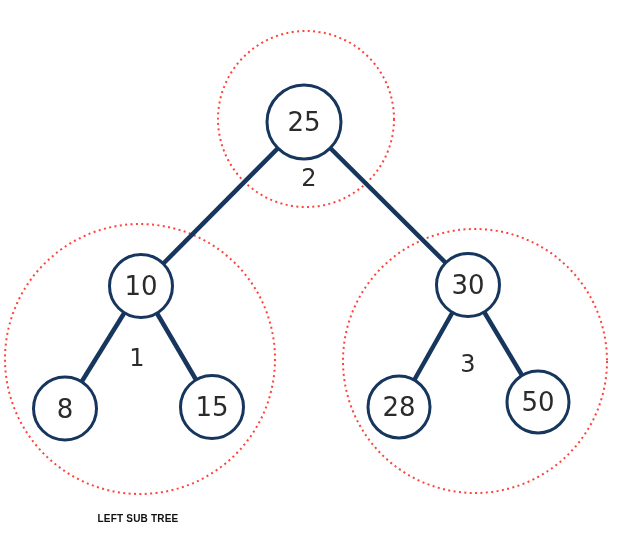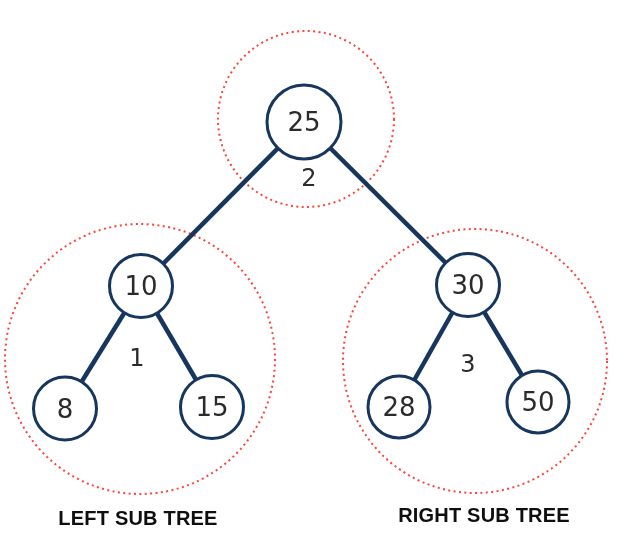--- a/index.html
+++ b/index.html
@@ -11,21 +11,21 @@
     position: relative;
     overflow: hidden;
   }
   #stage { position: absolute; left: 0; top: 4px; width: 634px; height: 555px; }
   #tree-svg { display: block; }
   .caption {
     position: absolute;
     transform: translate(-50%, -50%);
     font-family: "Liberation Sans", sans-serif;
     font-weight: 700;
-    font-size: 20px;
+    font-size: 10px;
     letter-spacing: 0.2px;
     color: #0f0f0f;
     white-space: nowrap;
   }
   svg text {
     font-family: "DejaVu Sans", sans-serif;
   }
 </style>
 </head>
 <body>
@@ -53,14 +53,13 @@
       <text x="212" y="412" text-anchor="middle" font-size="26" fill="#2b2b2b">15</text>
       <circle cx="399" cy="403" r="31" fill="#ffffff" stroke="#17365d" stroke-width="3"></circle>
       <text x="399" y="412" text-anchor="middle" font-size="26" fill="#2b2b2b">28</text>
       <circle cx="538" cy="398" r="31" fill="#ffffff" stroke="#17365d" stroke-width="3"></circle>
       <text x="538" y="407" text-anchor="middle" font-size="26" fill="#2b2b2b">50</text>
       <text x="309" y="182" text-anchor="middle" font-size="24" fill="#2b2b2b">2</text>
       <text x="137" y="362" text-anchor="middle" font-size="24" fill="#2b2b2b">1</text>
       <text x="468" y="368" text-anchor="middle" font-size="24" fill="#2b2b2b">3</text>
     </svg>
   <div class="caption" style="left: 138px; top: 514px;">LEFT SUB TREE</div>
-  <div class="caption" style="left: 484px; top: 511px;">RIGHT SUB TREE</div>
 </div>
 
 </body></html>

